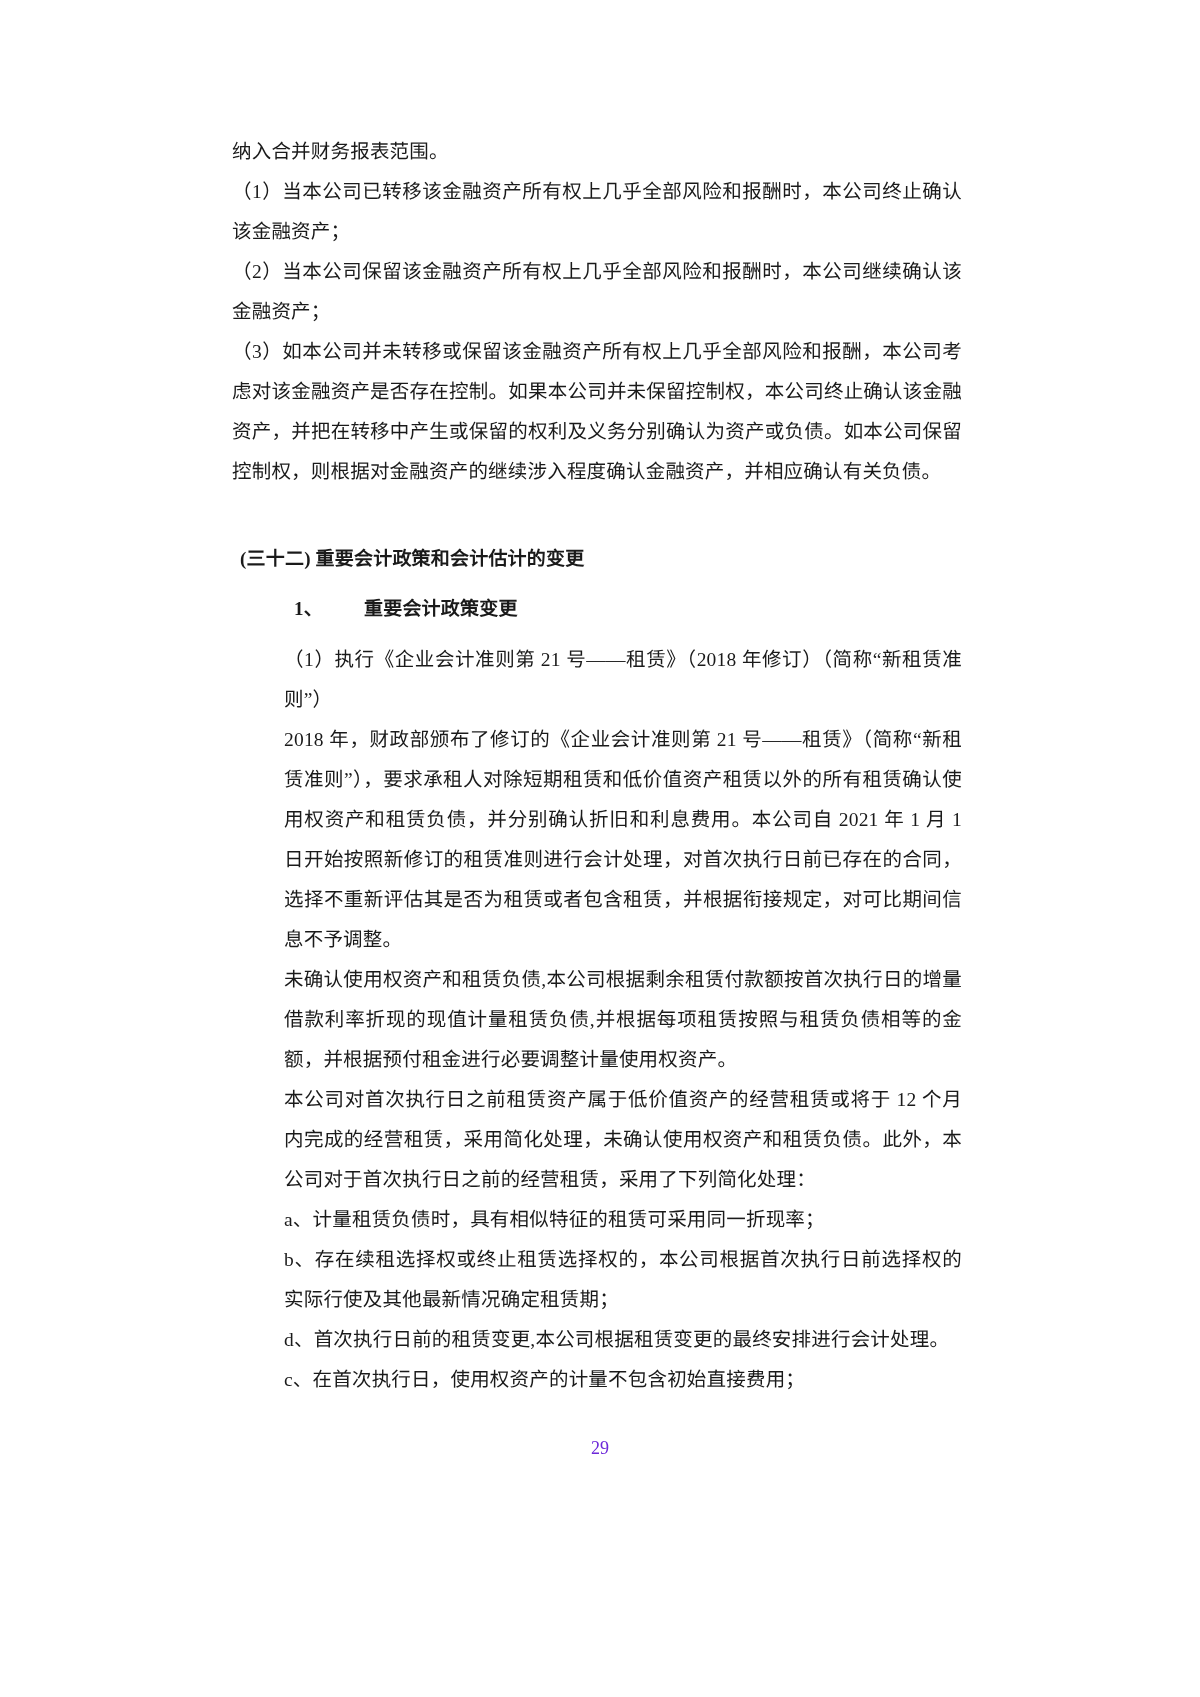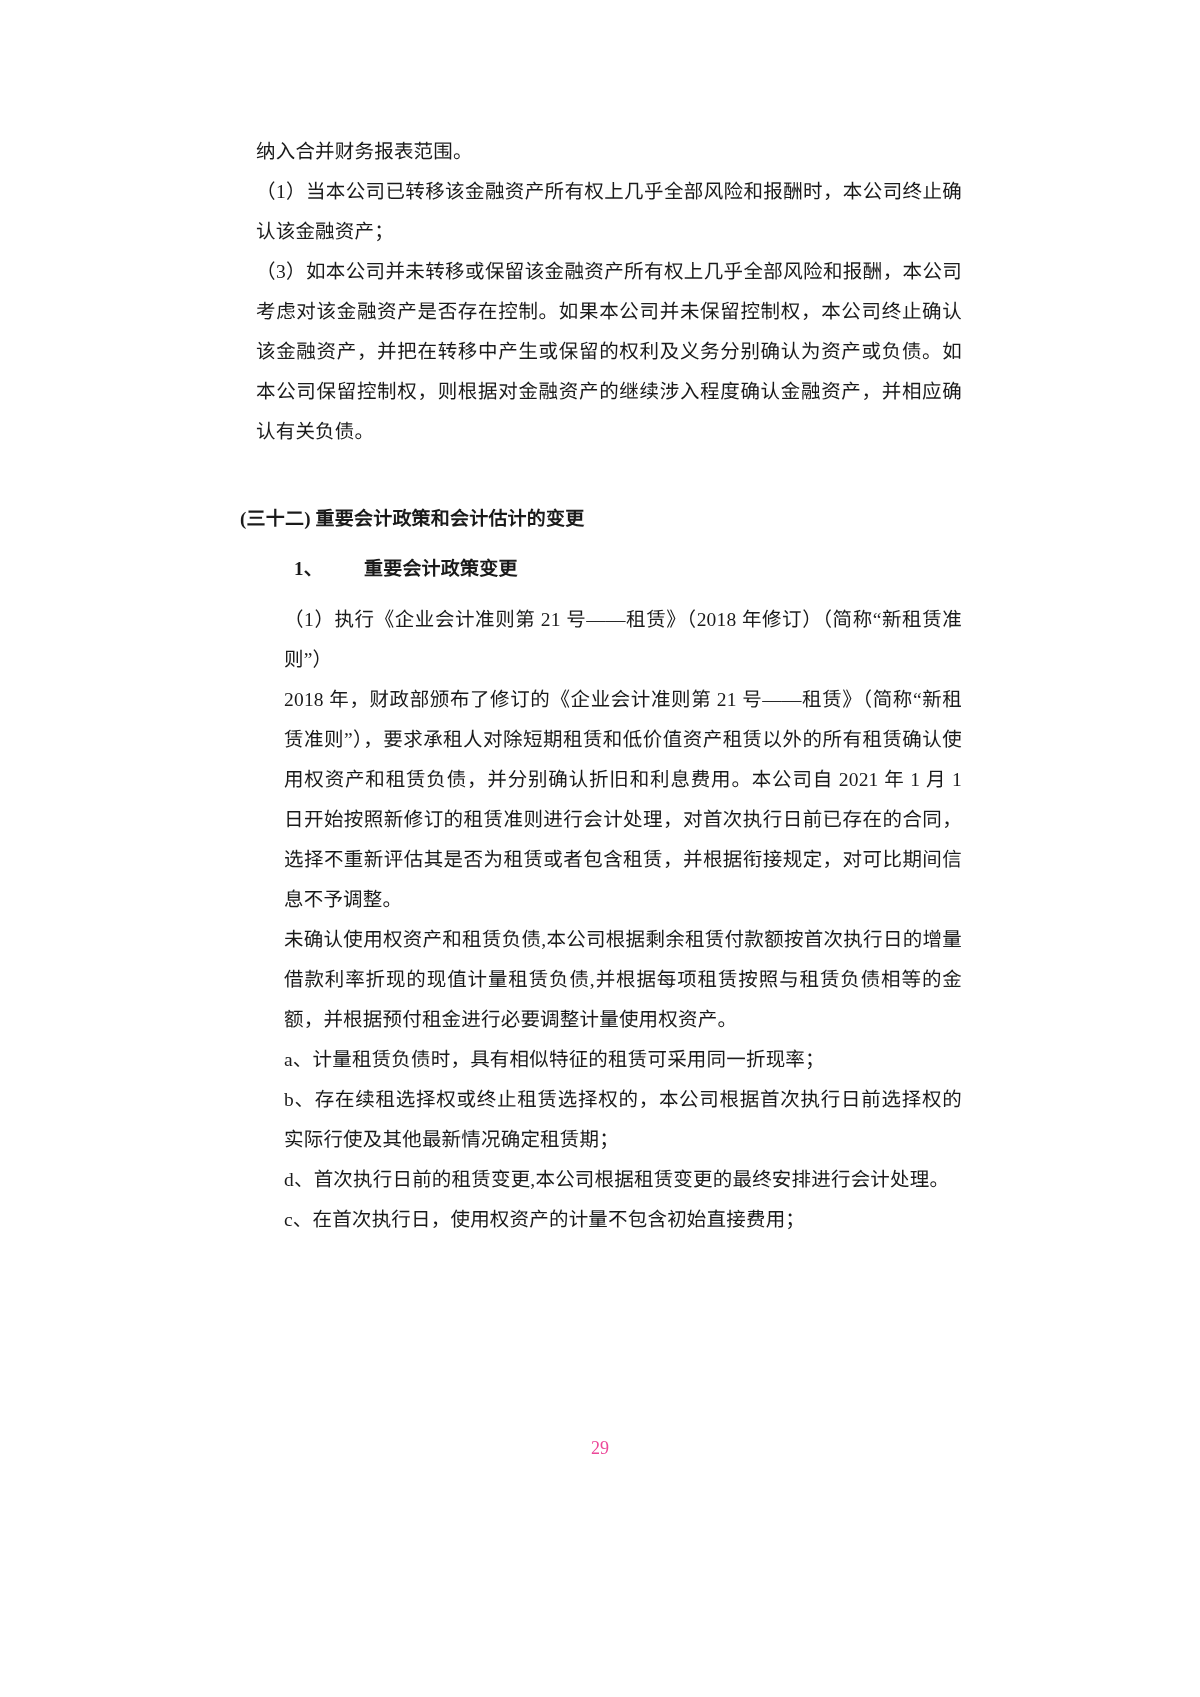--- a/index.html
+++ b/index.html
@@ -27,21 +27,20 @@
   p {
     margin: 0;
     font-size: 19.5px;
     line-height: 40px;
     text-align: justify;
     text-justify: inter-ideograph;
     letter-spacing: 0.2px;
   }
   .body-text {
     text-indent: 0;
-    margin-left: 24px;
   }
   .gap-lg { height: 40px; }
 
   .section-heading {
     font-weight: bold;
     font-size: 19px;
     line-height: 38px;
     margin: 8px;
     letter-spacing: 0.2px;
   }
@@ -61,46 +60,48 @@
     padding-left: 52px;
   }
   .page-number {
     position: absolute;
     left: 0;
     right: 0;
     top: 1438px;
     text-align: center;
     font-size: 18px;
     font-family: "Liberation Serif", "DejaVu Serif", serif;
-    color: #ec4899;
+    color: #6d28d9;
   }
 </style>
 </head>
 <body>
 
 <div class="page">
 
   <div class="content">
 
     <p class="body-text">纳入合并财务报表范围。</p>
     <p class="body-text">（1）当本公司已转移该金融资产所有权上几乎全部风险和报酬时，本公司终止确认该金融资产；</p>
+    <p class="body-text">（2）当本公司保留该金融资产所有权上几乎全部风险和报酬时，本公司继续确认该金融资产；</p>
     <p class="body-text">（3）如本公司并未转移或保留该金融资产所有权上几乎全部风险和报酬，本公司考虑对该金融资产是否存在控制。如果本公司并未保留控制权，本公司终止确认该金融资产，并把在转移中产生或保留的权利及义务分别确认为资产或负债。如本公司保留控制权，则根据对金融资产的继续涉入程度确认金融资产，并相应确认有关负债。</p>
 
     <div class="gap-lg"></div>
 
     <p class="section-heading">(三十二) 重要会计政策和会计估计的变更</p>
 
     <p class="sub-heading">
       <span class="num">1、</span><span>重要会计政策变更</span>
     </p>
 
     <div class="level3">
       <p>（1）执行《企业会计准则第 21 号——租赁》（2018 年修订）（简称“新租赁准则”）</p>
       <p>2018 年，财政部颁布了修订的《企业会计准则第 21 号——租赁》（简称“新租赁准则”），要求承租人对除短期租赁和低价值资产租赁以外的所有租赁确认使用权资产和租赁负债，并分别确认折旧和利息费用。本公司自 2021 年 1 月 1 日开始按照新修订的租赁准则进行会计处理，对首次执行日前已存在的合同，选择不重新评估其是否为租赁或者包含租赁，并根据衔接规定，对可比期间信息不予调整。</p>
       <p>未确认使用权资产和租赁负债,本公司根据剩余租赁付款额按首次执行日的增量借款利率折现的现值计量租赁负债,并根据每项租赁按照与租赁负债相等的金额，并根据预付租金进行必要调整计量使用权资产。</p>
+      <p>本公司对首次执行日之前租赁资产属于低价值资产的经营租赁或将于 12 个月内完成的经营租赁，采用简化处理，未确认使用权资产和租赁负债。此外，本公司对于首次执行日之前的经营租赁，采用了下列简化处理：</p>
       <p>a、计量租赁负债时，具有相似特征的租赁可采用同一折现率；</p>
       <p>b、存在续租选择权或终止租赁选择权的，本公司根据首次执行日前选择权的实际行使及其他最新情况确定租赁期；</p>
       <p>d、首次执行日前的租赁变更,本公司根据租赁变更的最终安排进行会计处理。</p>
       <p>c、在首次执行日，使用权资产的计量不包含初始直接费用；</p>
     </div>
 
   </div>
 
   <div class="page-number">29</div>
 

